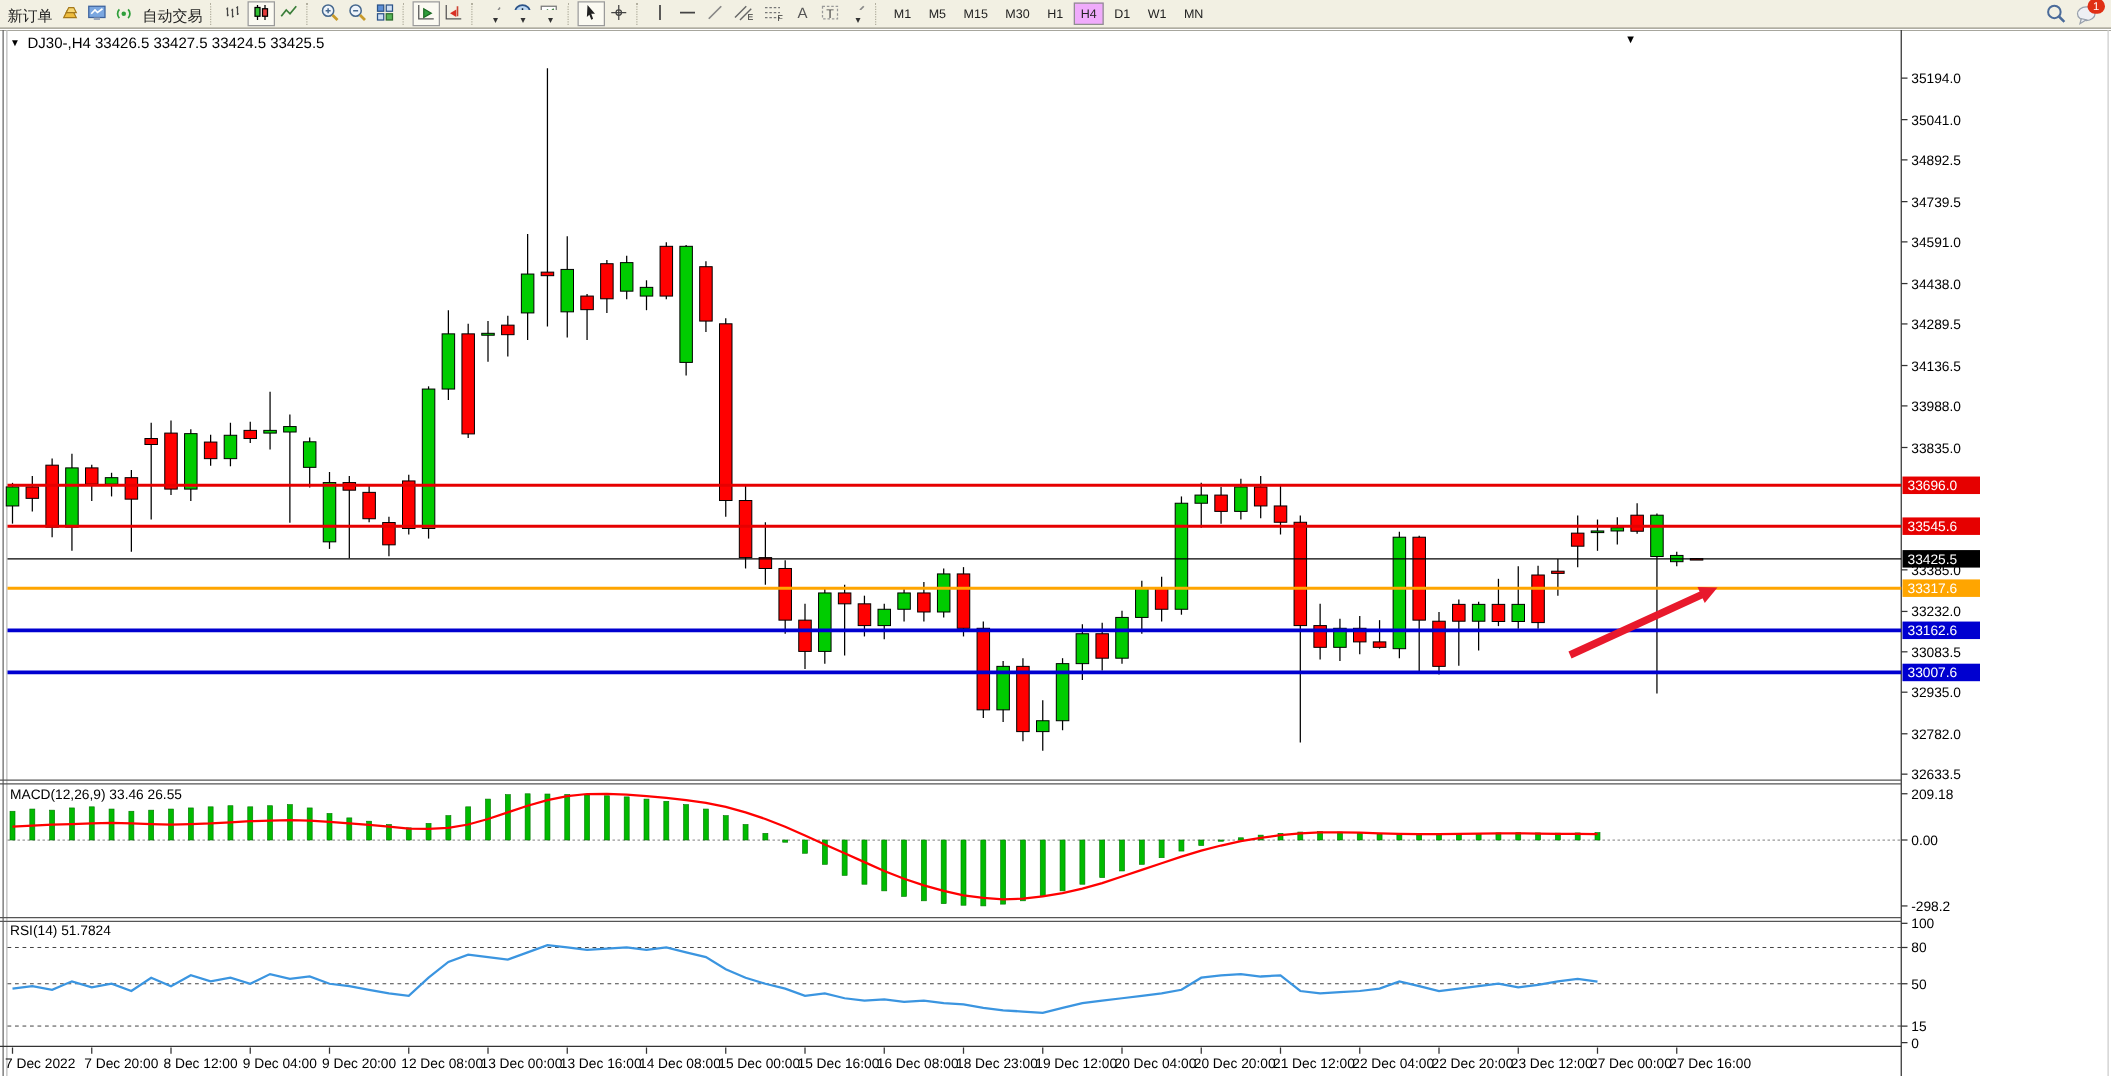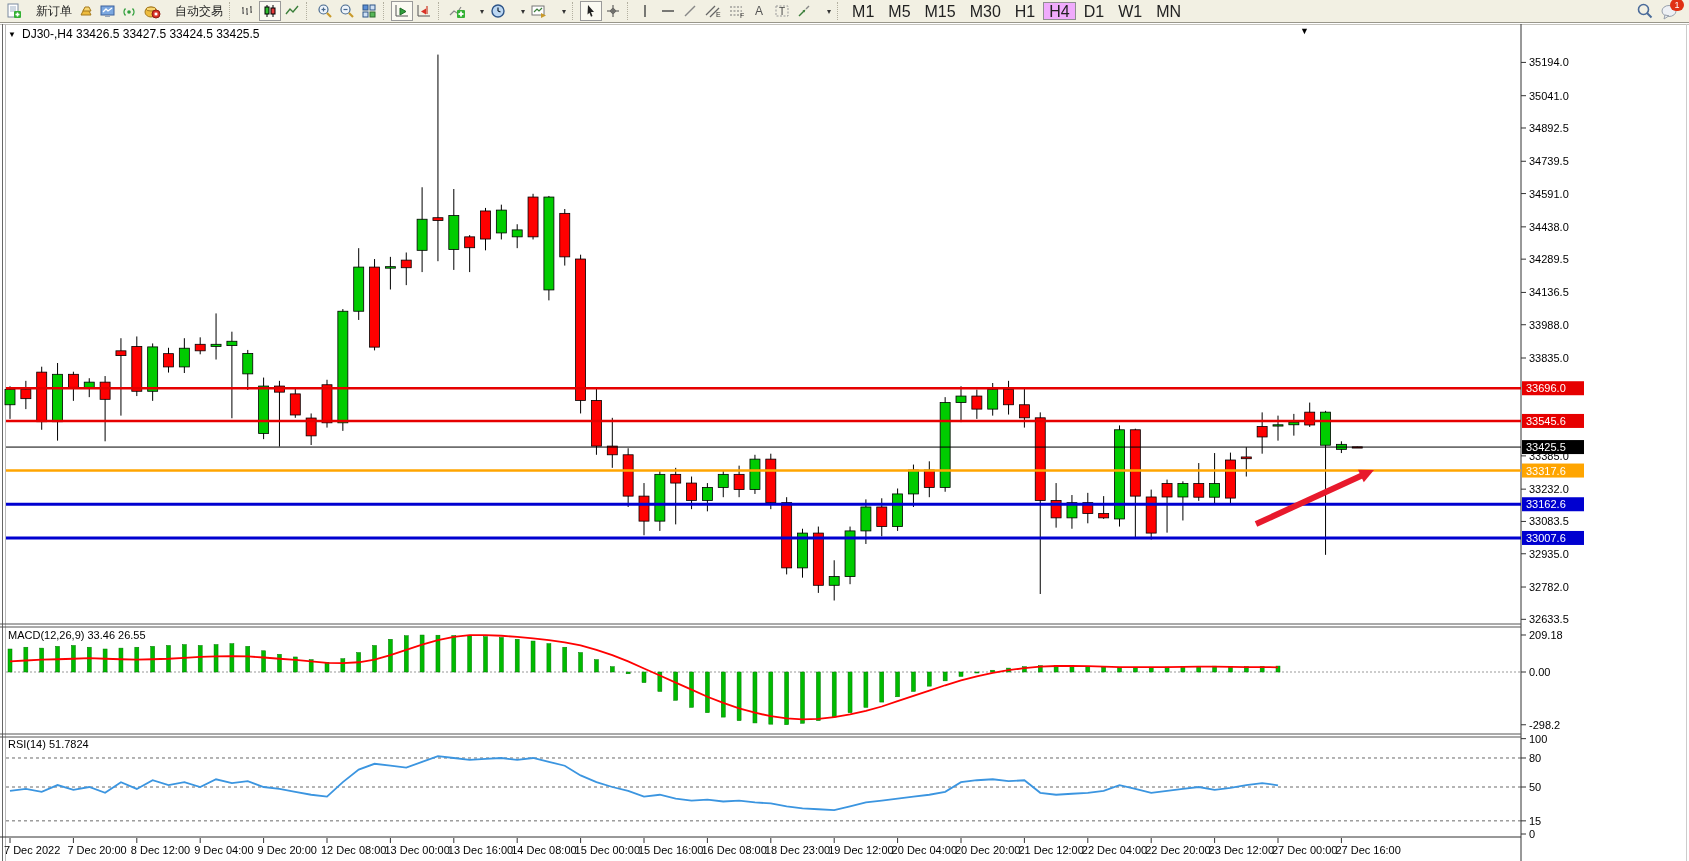--- a/index.html
+++ b/index.html
@@ -1,25 +1,25 @@
 <!DOCTYPE html>
 <html><head>
 <meta charset="utf-8">
 <style>
   html,body{margin:0;padding:0;background:#fff;width:1689px;height:861px;overflow:hidden;
             font-family:"Liberation Sans",sans-serif;}
   .toolbar{position:absolute;top:0;left:0;width:1689px;height:23px;background:#f2f0e3;
            border-bottom:1px solid #98968a;display:flex;align-items:center;padding:0 3px;box-sizing:border-box;}
-  .tb-btn{display:flex;align-items:center;gap:14px;height:20px;min-width:22px;padding:0 2px;
+  .tb-btn{display:flex;align-items:center;gap:3px;height:20px;min-width:22px;padding:0 2px;
           background:transparent;border:1px solid transparent;font-size:12px;color:#222;
-          font-family:"Liberation Sans",sans-serif;cursor:default;}
+          font-family:"Liberation Sans",sans-serif;cursor:default;flex-direction:column;}
   .tb-btn.pressed{border:1px solid #9a9a9a;background:#fbfaf2;}
   .tb-sep{width:4px;height:18px;border-left:1px dotted #b3b0a0;margin:0 3px;}
   .caret{font-size:8px;color:#333;margin-left:1px;}
-  .tf-btn{font-size:16px;height:18px;padding:0 5px;margin:0 1px;border:1px solid transparent;
+  .tf-btn{font-size:10px;height:18px;padding:0 5px;margin:0 1px;border:1px solid transparent;
           background:transparent;color:#222;font-family:"Liberation Sans",sans-serif;}
   .tf-btn.active{border:1px solid #8f8f8f;background:#f0abfc;}
   .tb-right{margin-left:auto;display:flex;align-items:center;gap:6px;padding-right:6px;}
   .chat-wrap{position:relative;width:20px;height:20px;}
   .badge{position:absolute;top:-2px;right:-4px;background:#e03014;color:#fff;font-size:9px;
          min-width:12px;height:12px;border-radius:7px;text-align:center;line-height:12px;padding:0 1px;}
   #chartsvg{position:absolute;top:24px;left:0;}
   .ic{display:block;}
 </style>
 </head>

